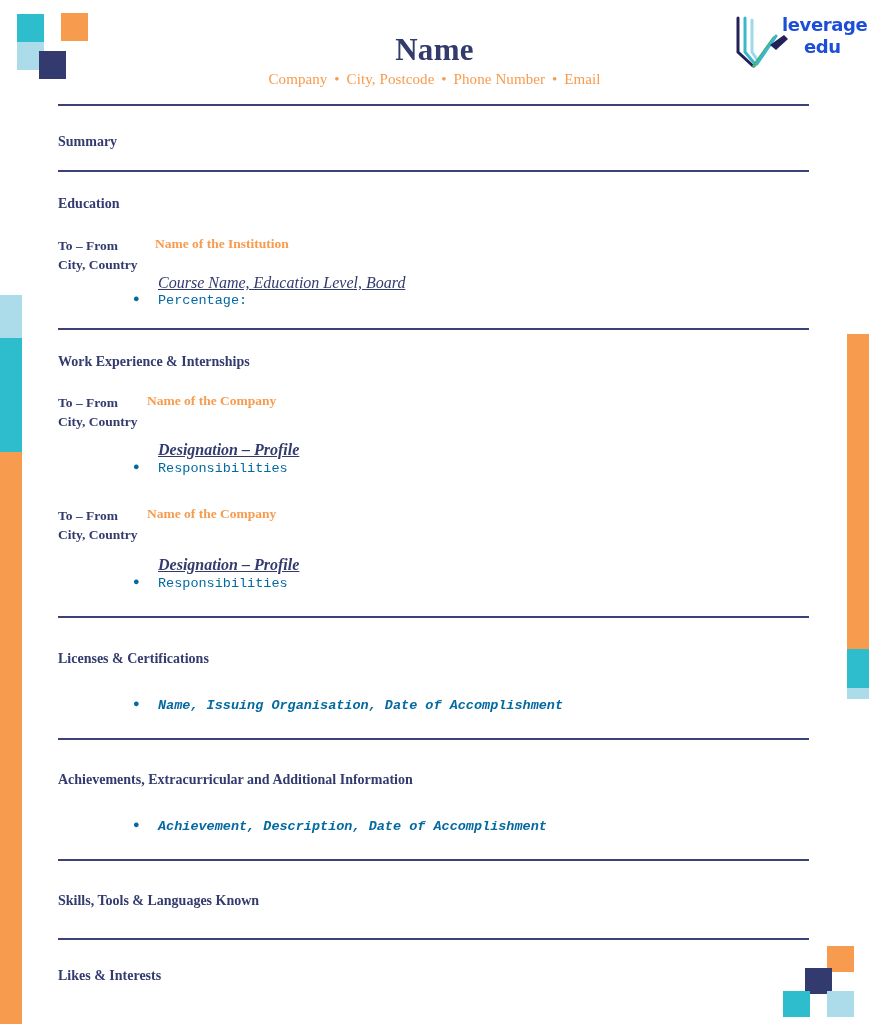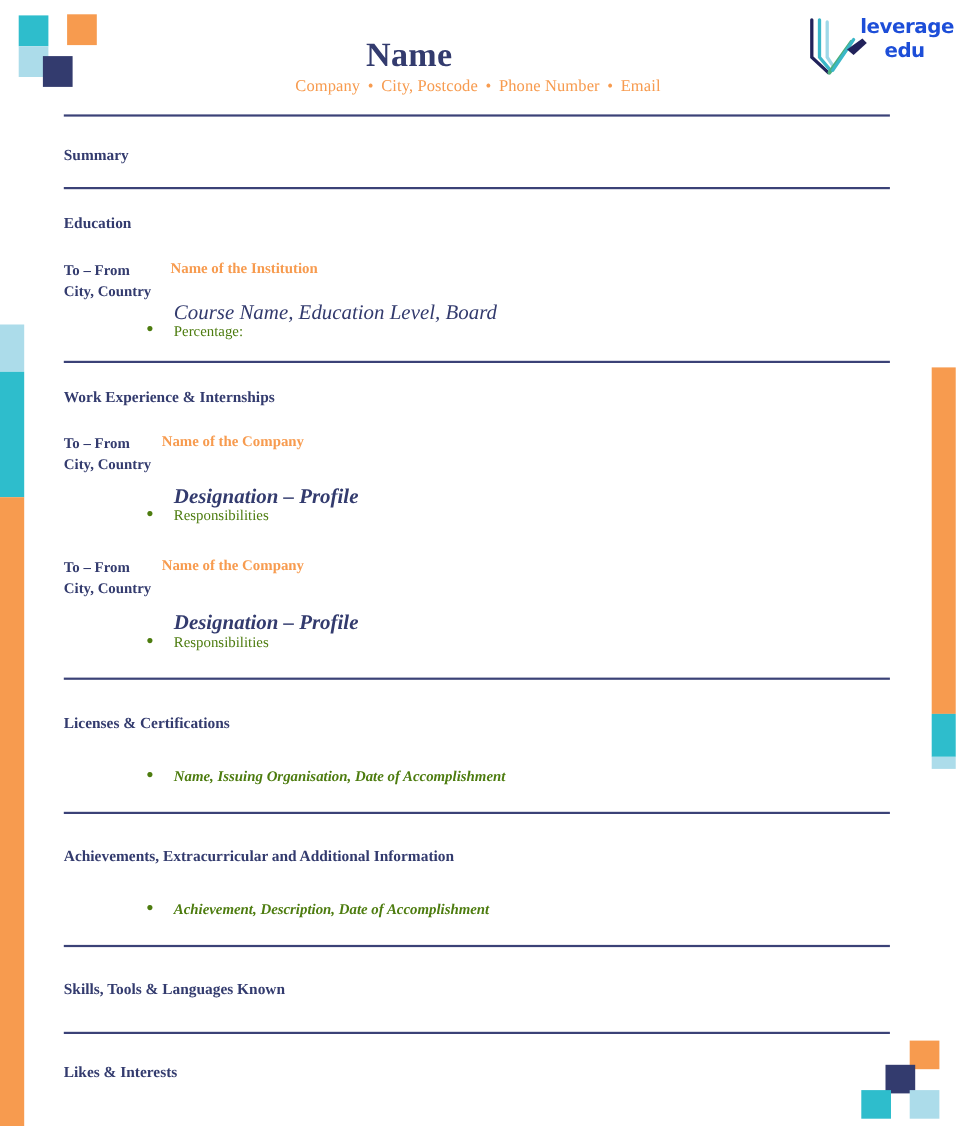--- a/index.html
+++ b/index.html
@@ -28,21 +28,21 @@
     position: absolute;
     left: 0;
     top: 0;
     width: 869px;
     height: 100px;
   }
   .name-title {
     position: absolute;
     left: 0;
     top: 32px;
-    width: 744px;
+    width: 869px;
     text-align: center;
     font-size: 31px;
     font-weight: bold;
     color: #333b6e;
     letter-spacing: 0.3px;
   }
   .contact-line {
     position: absolute;
     left: 0;
     top: 71px;
@@ -108,33 +108,35 @@
   .org {
     position: absolute;
     font-size: 13.5px;
     font-weight: bold;
     color: #f79b4f;
     white-space: nowrap;
   }
   .subline {
     position: absolute;
     left: 158px;
-    font-size: 19px;
+    font-size: 16px;
     font-style: italic;
     color: #333b6e;
     white-space: nowrap;
+    text-decoration: underline;
   }
   .subline.b { font-weight: bold; }
 
   .bullet-row {
     position: absolute;
     left: 133px;
     font-size: 13.5px;
-    color: #4d7c0f;
-    white-space: nowrap;
+    color: #0369a1;
+    white-space: nowrap;
+    font-family: Liberation Mono, monospace;
   }
   .bullet-row .dot {
     display: inline-block;
     width: 25px;
     font-size: 11px;
     vertical-align: top;
   }
   .bullet-row .btxt {
     display: inline-block;
   }

